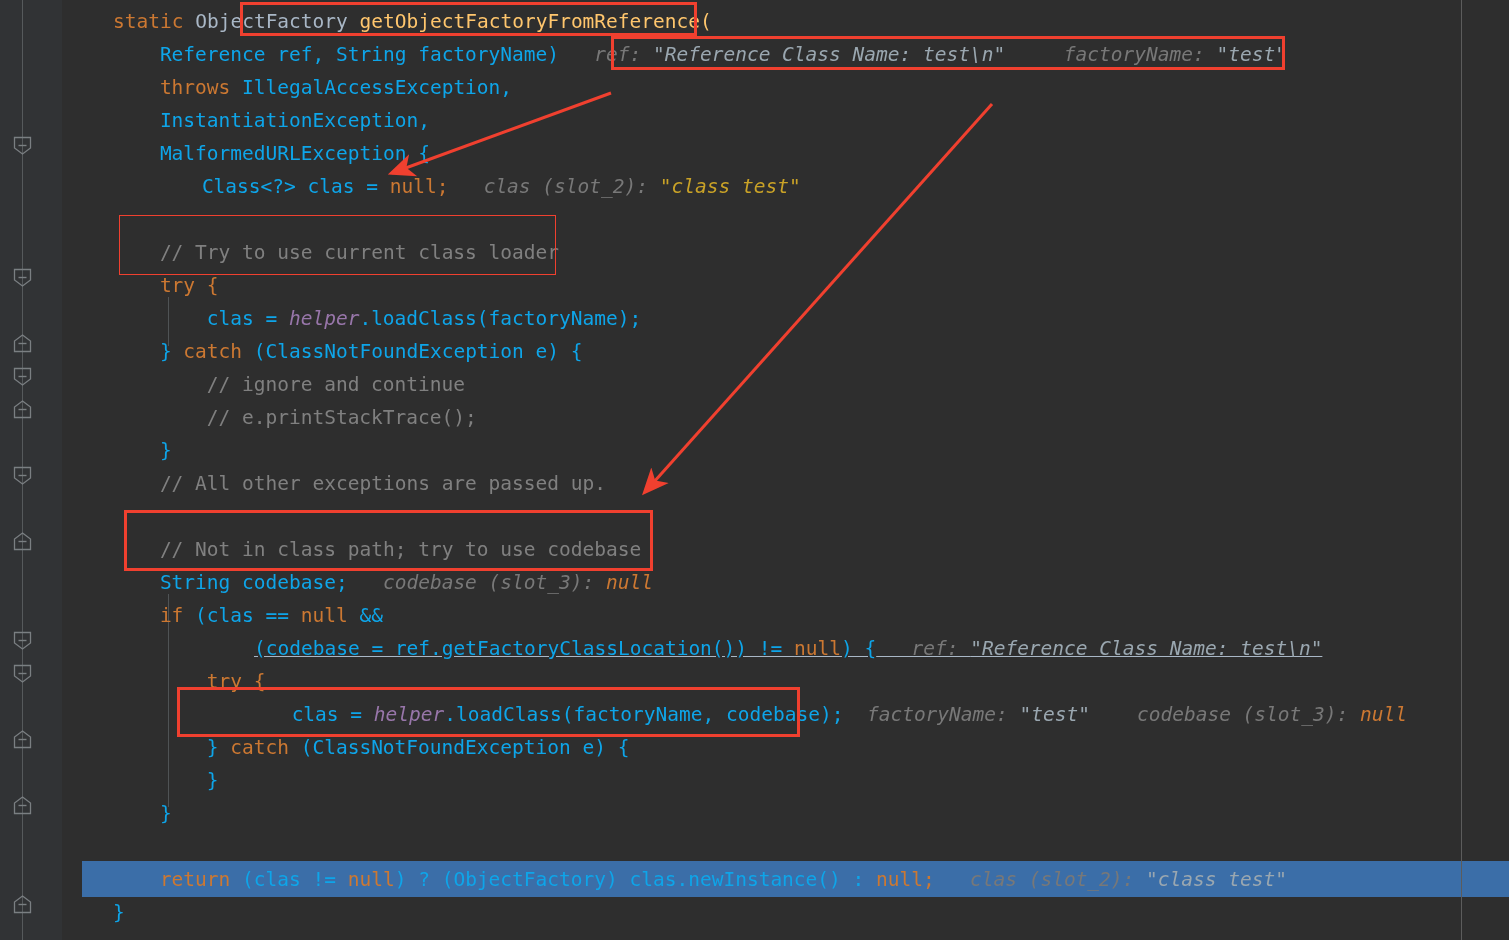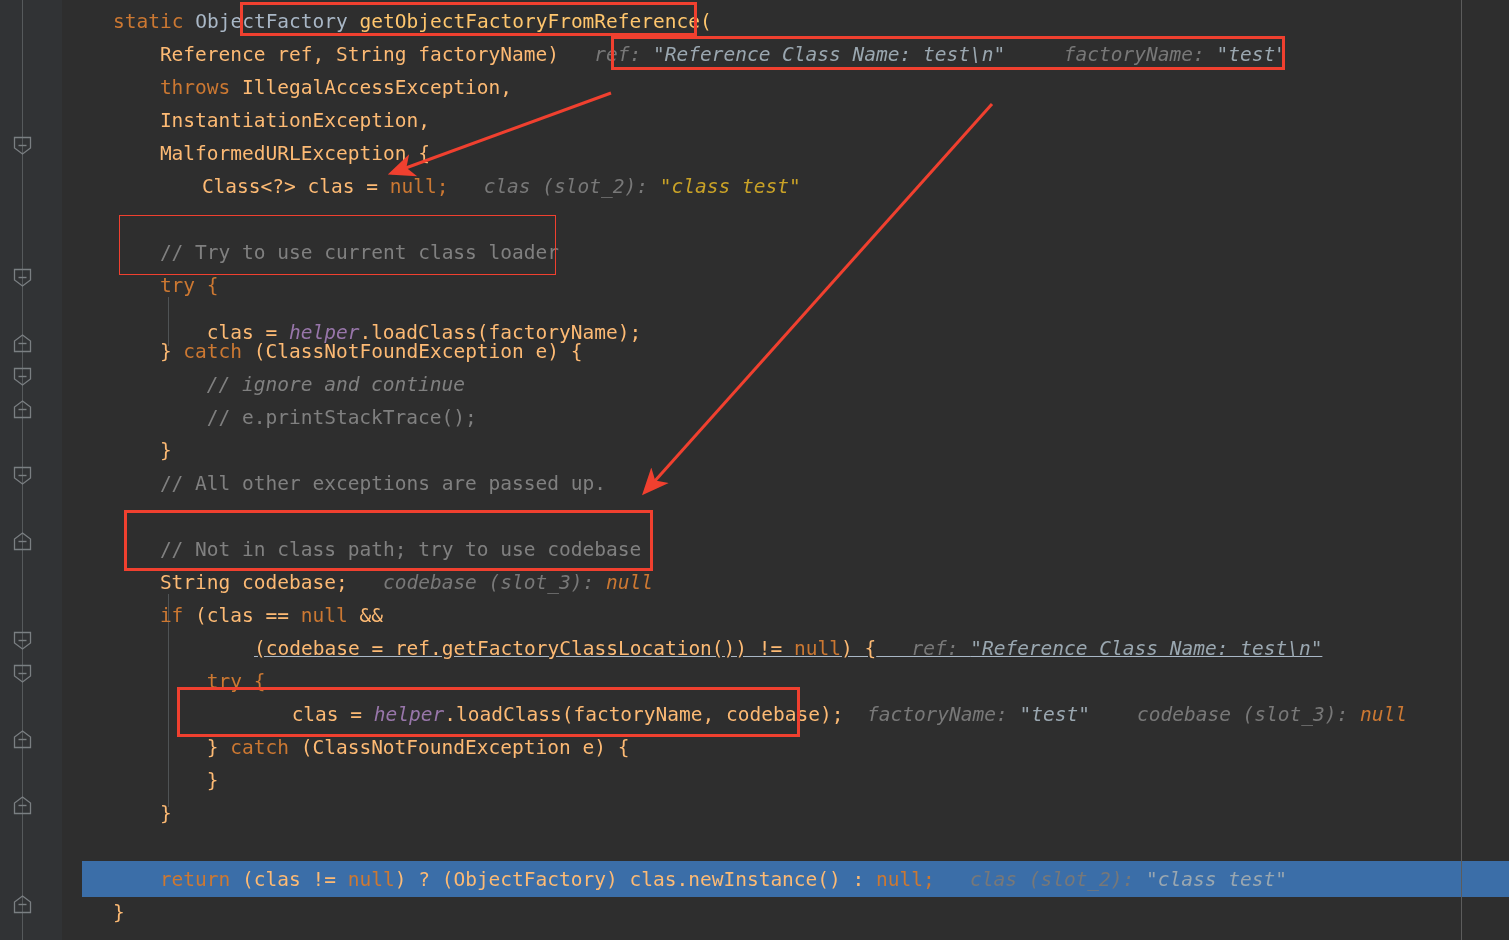--- a/index.html
+++ b/index.html
@@ -65,21 +65,21 @@
     height: 33px;
     line-height: 33px;
     white-space: pre;
     font-size: 19.5px;
     letter-spacing: 0px;
     color: #a9b7c6;
   }
 
   
   .kw       { color: #cc7832; }
-  .plain    { color: #fdba74; }
+  .plain    { color: #0ea5e9; }
   .type     { color: #a9b7c6; }
   .field    { color: #9876aa; font-style: italic; }
   .comment  { color: #808080; }
   .fn       { color: #ffc66d; }
 
   
   .hint {
     color: #787878;
     font-style: italic;
   }
@@ -224,23 +224,23 @@
   <div id="code-lines">
       <div class="line" style="top: 5px; left: 113px;"><span class="kw">static </span><span class="type">ObjectFactory </span><span class="fn">getObjectFactoryFromReference(</span></div>
       <div class="line" style="top: 38px; left: 159.88px;"><span class="plain">Reference ref, String factoryName)</span><span class="hint">   ref: </span><span class="hintval">"Reference Class Name: test\n"</span><span class="hint">     factoryName: </span><span class="hintval">"test"</span></div>
       <div class="line" style="top: 71px; left: 159.88px;"><span class="kw">throws </span><span class="plain">IllegalAccessException,</span></div>
       <div class="line" style="top: 104px; left: 159.88px;"><span class="plain">InstantiationException,</span></div>
       <div class="line" style="top: 137px; left: 159.88px;"><span class="plain">MalformedURLException {</span></div>
       <div class="line" style="top: 170px; left: 159.88px; margin-left: 42px;"><span class="plain">Class&lt;?&gt; clas = </span><span class="kw">null;</span><span class="hint">   clas (slot_2): </span><span class="hintstr">"class test"</span></div>
       <div class="line" style="top: 203px; left: 159.88px;"></div>
       <div class="line" style="top: 236px; left: 159.88px;"><span class="comment">// Try to use current class loader</span></div>
       <div class="line" style="top: 269px; left: 159.88px;"><span class="kw">try {</span></div>
-      <div class="line" style="top: 316px; left: 206.76px;"><span class="plain">clas = </span><span class="field">helper</span><span class="plain">.loadClass(factoryName);</span></div>
+      <div class="line" style="top: 302px; left: 206.76px;"><span class="plain">clas = </span><span class="field">helper</span><span class="plain">.loadClass(factoryName);</span></div>
       <div class="line" style="top: 335px; left: 159.88px;"><span class="plain">} </span><span class="kw">catch </span><span class="plain">(ClassNotFoundException e) {</span></div>
-      <div class="line" style="top: 368px; left: 206.76px; font-style: italic;"><span class="comment">// ignore and continue</span></div>
+      <div class="line" style="top: 368px; left: 206.76px;"><span class="comment">// ignore and continue</span></div>
       <div class="line" style="top: 401px; left: 206.76px;"><span class="comment">// e.printStackTrace();</span></div>
       <div class="line" style="top: 434px; left: 159.88px;"><span class="plain">}</span></div>
       <div class="line" style="top: 467px; left: 159.88px;"><span class="comment">// All other exceptions are passed up.</span></div>
       <div class="line" style="top: 500px; left: 159.88px;"></div>
       <div class="line" style="top: 533px; left: 159.88px;"><span class="comment">// Not in class path; try to use codebase</span></div>
       <div class="line" style="top: 566px; left: 159.88px;"><span class="plain">String codebase;</span><span class="hint">   codebase (slot_3): </span><span class="hintnull">null</span></div>
       <div class="line" style="top: 599px; left: 159.88px;"><span class="kw">if </span><span class="plain">(clas == </span><span class="kw">null </span><span class="plain">&amp;&amp;</span></div>
       <div class="line" style="top: 632px; left: 254px; text-decoration: underline;"><span class="plain">(codebase = ref.getFactoryClassLocation()) != </span><span class="kw">null</span><span class="plain">) {</span><span class="hint">   ref: </span><span class="hintval">"Reference Class Name: test\n"</span></div>
       <div class="line" style="top: 665px; left: 206.76px;"><span class="kw">try {</span></div>
       <div class="line" style="top: 698px; left: 253.64px; margin-left: 38px;"><span class="plain">clas = </span><span class="field">helper</span><span class="plain">.loadClass(factoryName, codebase);</span><span class="hint">  factoryName: </span><span class="hintval">"test"</span><span class="hint">    codebase (slot_3): </span><span class="hintnull">null</span></div>

